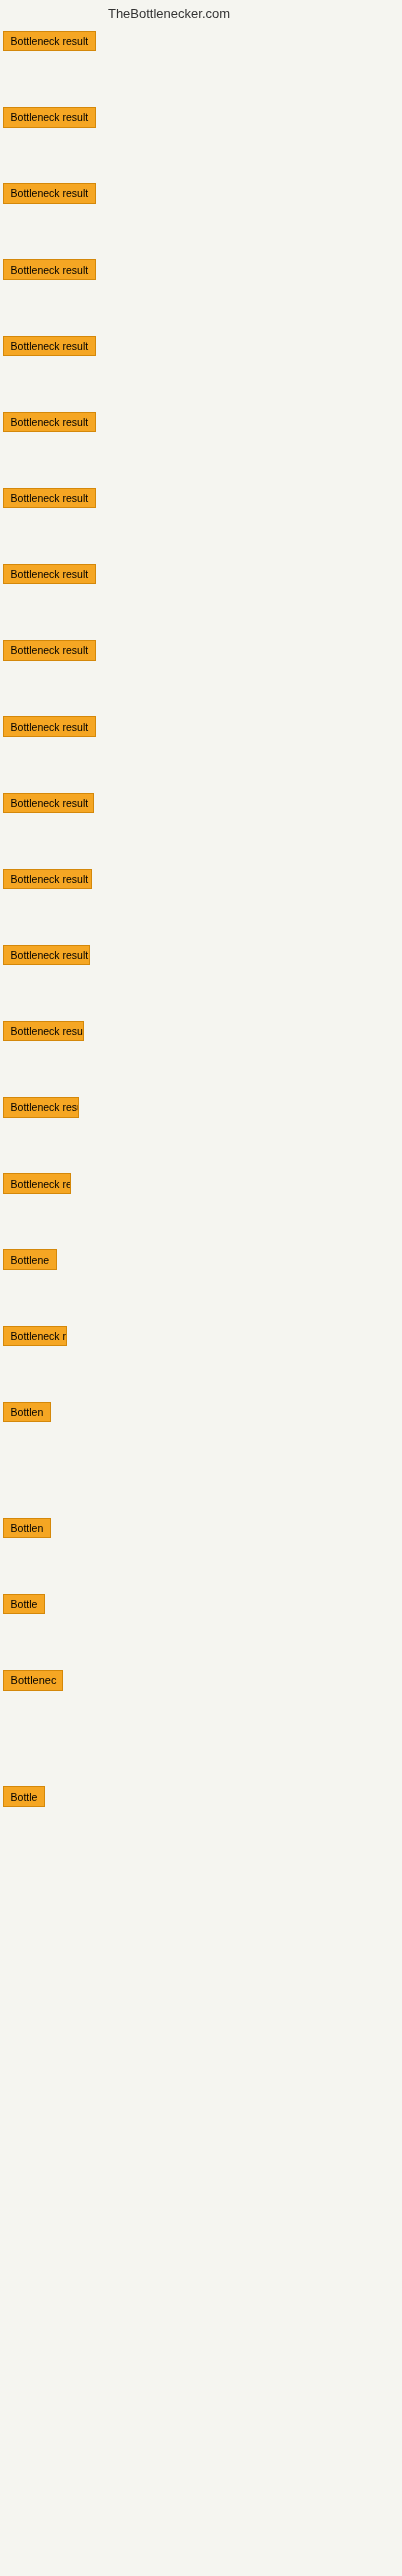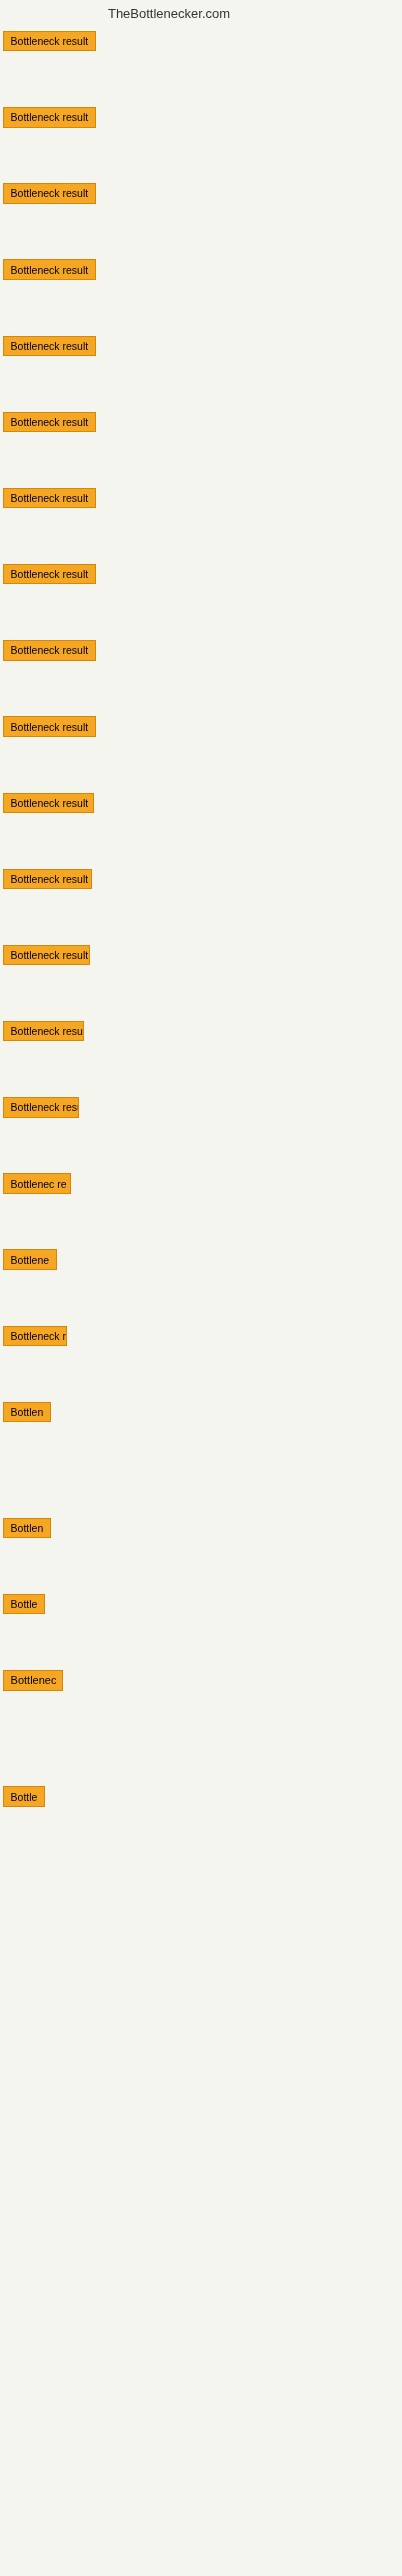--- a/index.html
+++ b/index.html
@@ -55,21 +55,21 @@
       <div style="padding: 6.4px 3.2px;"><span style="display: inline-block; background-color: rgb(245, 166, 35); color: rgb(0, 0, 0); font-size: 10.5px; font-weight: normal; padding: 3.2px 6.4px; border: 0.8px solid rgb(212, 136, 10); white-space: nowrap; overflow: hidden; max-width: 91px;">Bottleneck result</span></div>
       <div style="height: 40px;"></div>
       <div style="padding: 6.4px 3.2px;"><span style="display: inline-block; background-color: rgb(245, 166, 35); color: rgb(0, 0, 0); font-size: 10.5px; font-weight: normal; padding: 3.2px 6.4px; border: 0.8px solid rgb(212, 136, 10); white-space: nowrap; overflow: hidden; max-width: 89px;">Bottleneck result</span></div>
       <div style="height: 40px;"></div>
       <div style="padding: 6.4px 3.2px;"><span style="display: inline-block; background-color: rgb(245, 166, 35); color: rgb(0, 0, 0); font-size: 10.5px; font-weight: normal; padding: 3.2px 6.4px; border: 0.8px solid rgb(212, 136, 10); white-space: nowrap; overflow: hidden; max-width: 87px;">Bottleneck result</span></div>
       <div style="height: 40px;"></div>
       <div style="padding: 6.4px 3.2px;"><span style="display: inline-block; background-color: rgb(245, 166, 35); color: rgb(0, 0, 0); font-size: 10.5px; font-weight: normal; padding: 3.2px 6.4px; border: 0.8px solid rgb(212, 136, 10); white-space: nowrap; overflow: hidden; max-width: 81px;">Bottleneck result</span></div>
       <div style="height: 40px;"></div>
       <div style="padding: 6.4px 3.2px;"><span style="display: inline-block; background-color: rgb(245, 166, 35); color: rgb(0, 0, 0); font-size: 10.5px; font-weight: normal; padding: 3.2px 6.4px; border: 0.8px solid rgb(212, 136, 10); white-space: nowrap; overflow: hidden; max-width: 76px;">Bottleneck result</span></div>
       <div style="height: 40px;"></div>
-      <div style="padding: 6.4px 3.2px;"><span style="display: inline-block; background-color: rgb(245, 166, 35); color: rgb(0, 0, 0); font-size: 10.5px; font-weight: normal; padding: 3.2px 6.4px; border: 0.8px solid rgb(212, 136, 10); white-space: nowrap; overflow: hidden; max-width: 68px;">Bottlenec re</span></div>
+      <div style="padding: 6.4px 3.2px;"><span style="display: inline-block; background-color: rgb(245, 166, 35); color: rgb(0, 0, 0); font-size: 10.5px; font-weight: normal; padding: 3.2px 6.4px; border: 0.8px solid rgb(212, 136, 10); white-space: nowrap; overflow: hidden; max-width: 68px;">Bottleneck re</span></div>
       <div style="height: 40px;"></div>
       <div style="padding: 6.4px 3.2px; text-decoration: underline;"><span style="display: inline-block; background-color: rgb(245, 166, 35); color: rgb(0, 0, 0); font-size: 10.5px; font-weight: normal; padding: 3.2px 6.4px; border: 0.8px solid rgb(212, 136, 10); white-space: nowrap; overflow: hidden; max-width: 56px;">Bottlene</span></div>
       <div style="height: 40px;"></div>
       <div style="padding: 6.4px 3.2px;"><span style="display: inline-block; background-color: rgb(245, 166, 35); color: rgb(0, 0, 0); font-size: 10.5px; font-weight: normal; padding: 3.2px 6.4px; border: 0.8px solid rgb(212, 136, 10); white-space: nowrap; overflow: hidden; max-width: 64px;">Bottleneck r</span></div>
       <div style="height: 40px;"></div>
       <div style="padding: 6.4px 3.2px;"><span style="display: inline-block; background-color: rgb(245, 166, 35); color: rgb(0, 0, 0); font-size: 10.5px; font-weight: normal; padding: 3.2px 6.4px; border: 0.8px solid rgb(212, 136, 10); white-space: nowrap; overflow: hidden; max-width: 52px;">Bottlen</span></div>
       <div style="height: 40px;"></div>
       <div style="height: 40px;"></div>
       <div style="padding: 6.4px 3.2px;"><span style="display: inline-block; background-color: rgb(245, 166, 35); color: rgb(0, 0, 0); font-size: 10.5px; font-weight: normal; padding: 3.2px 6.4px; border: 0.8px solid rgb(212, 136, 10); white-space: nowrap; overflow: hidden; max-width: 52px;">Bottlen</span></div>
       <div style="height: 40px;"></div>

